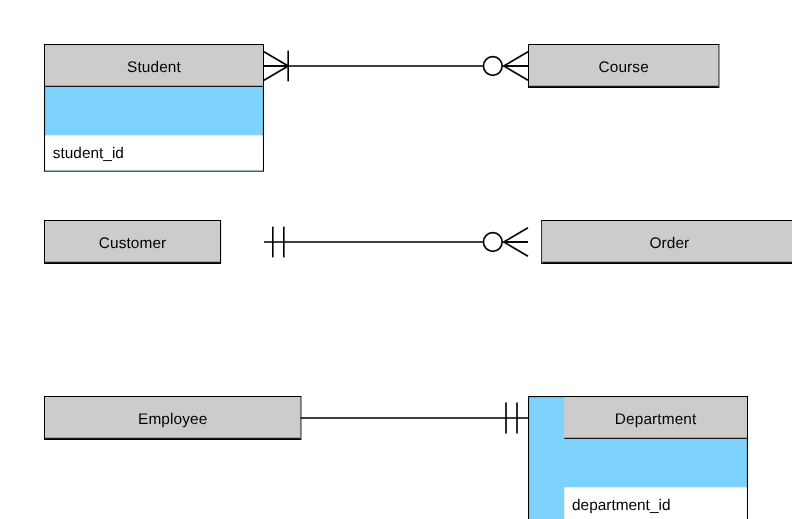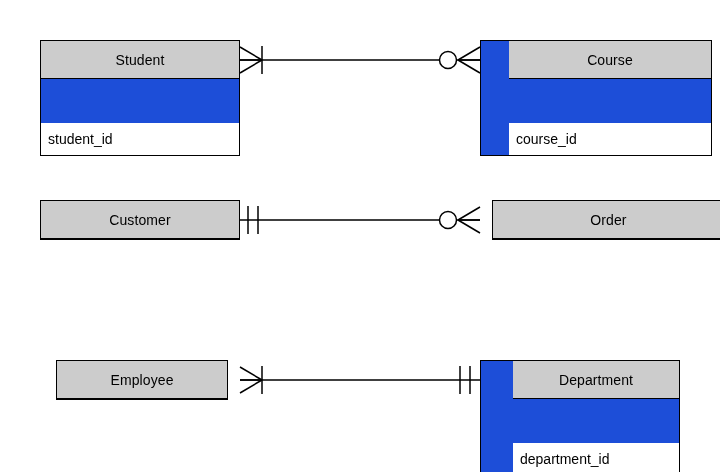--- a/index.html
+++ b/index.html
@@ -18,21 +18,21 @@
     position: absolute;
     left: 0;
     top: 0;
     width: 720px;
     height: 472px;
   }
   .entity {
     position: absolute;
     box-sizing: border-box;
     border: 1.5px solid #000000;
-    background: #1d4ed8;
+    background: #7dd3fc;
     z-index: 2;
   }
   .entity-header {
     box-sizing: border-box;
     height: 38px;
     background: #cccccc;
     border-bottom: 1.5px solid #000000;
     display: flex;
     align-items: center;
     justify-content: center;
@@ -121,34 +121,33 @@
         <line x1="470" y1="366" x2="470" y2="394" stroke="#000000" stroke-width="1.5"></line>
       </g>
     </g>
   </svg>
 
   <div class="entity" style="left:40px; top:40px; width:200px;">
     <div class="entity-header">Student</div>
     <div class="entity-body">student_id</div>
   </div>
 
-  <div class="entity" style="left:480px; top:40px; width:232px;padding-left:28px;">
+  <div class="entity" style="left:480px; top:40px; width:174px;">
     <div class="entity-header">Course</div>
-    <div class="entity-body">course_id</div>
   </div>
 
-  <div class="entity" style="left:40px; top:200px; width:200px;">
+  <div class="entity" style="left:40px; top:200px; width:161px;">
     <div class="entity-header">Customer</div>
   </div>
 
   <div class="entity" style="left:492px; top:200px; width:233px;">
     <div class="entity-header">Order</div>
   </div>
 
-  <div class="entity" style="left:56px; top:360px; width:172px;">
+  <div class="entity" style="left:40px; top:360px; width:234px;">
     <div class="entity-header">Employee</div>
   </div>
 
   <div class="entity" style="left:480px; top:360px; width:200px;padding-left:32px;">
     <div class="entity-header">Department</div>
     <div class="entity-body">department_id</div>
   </div>
 
 </div>
 

